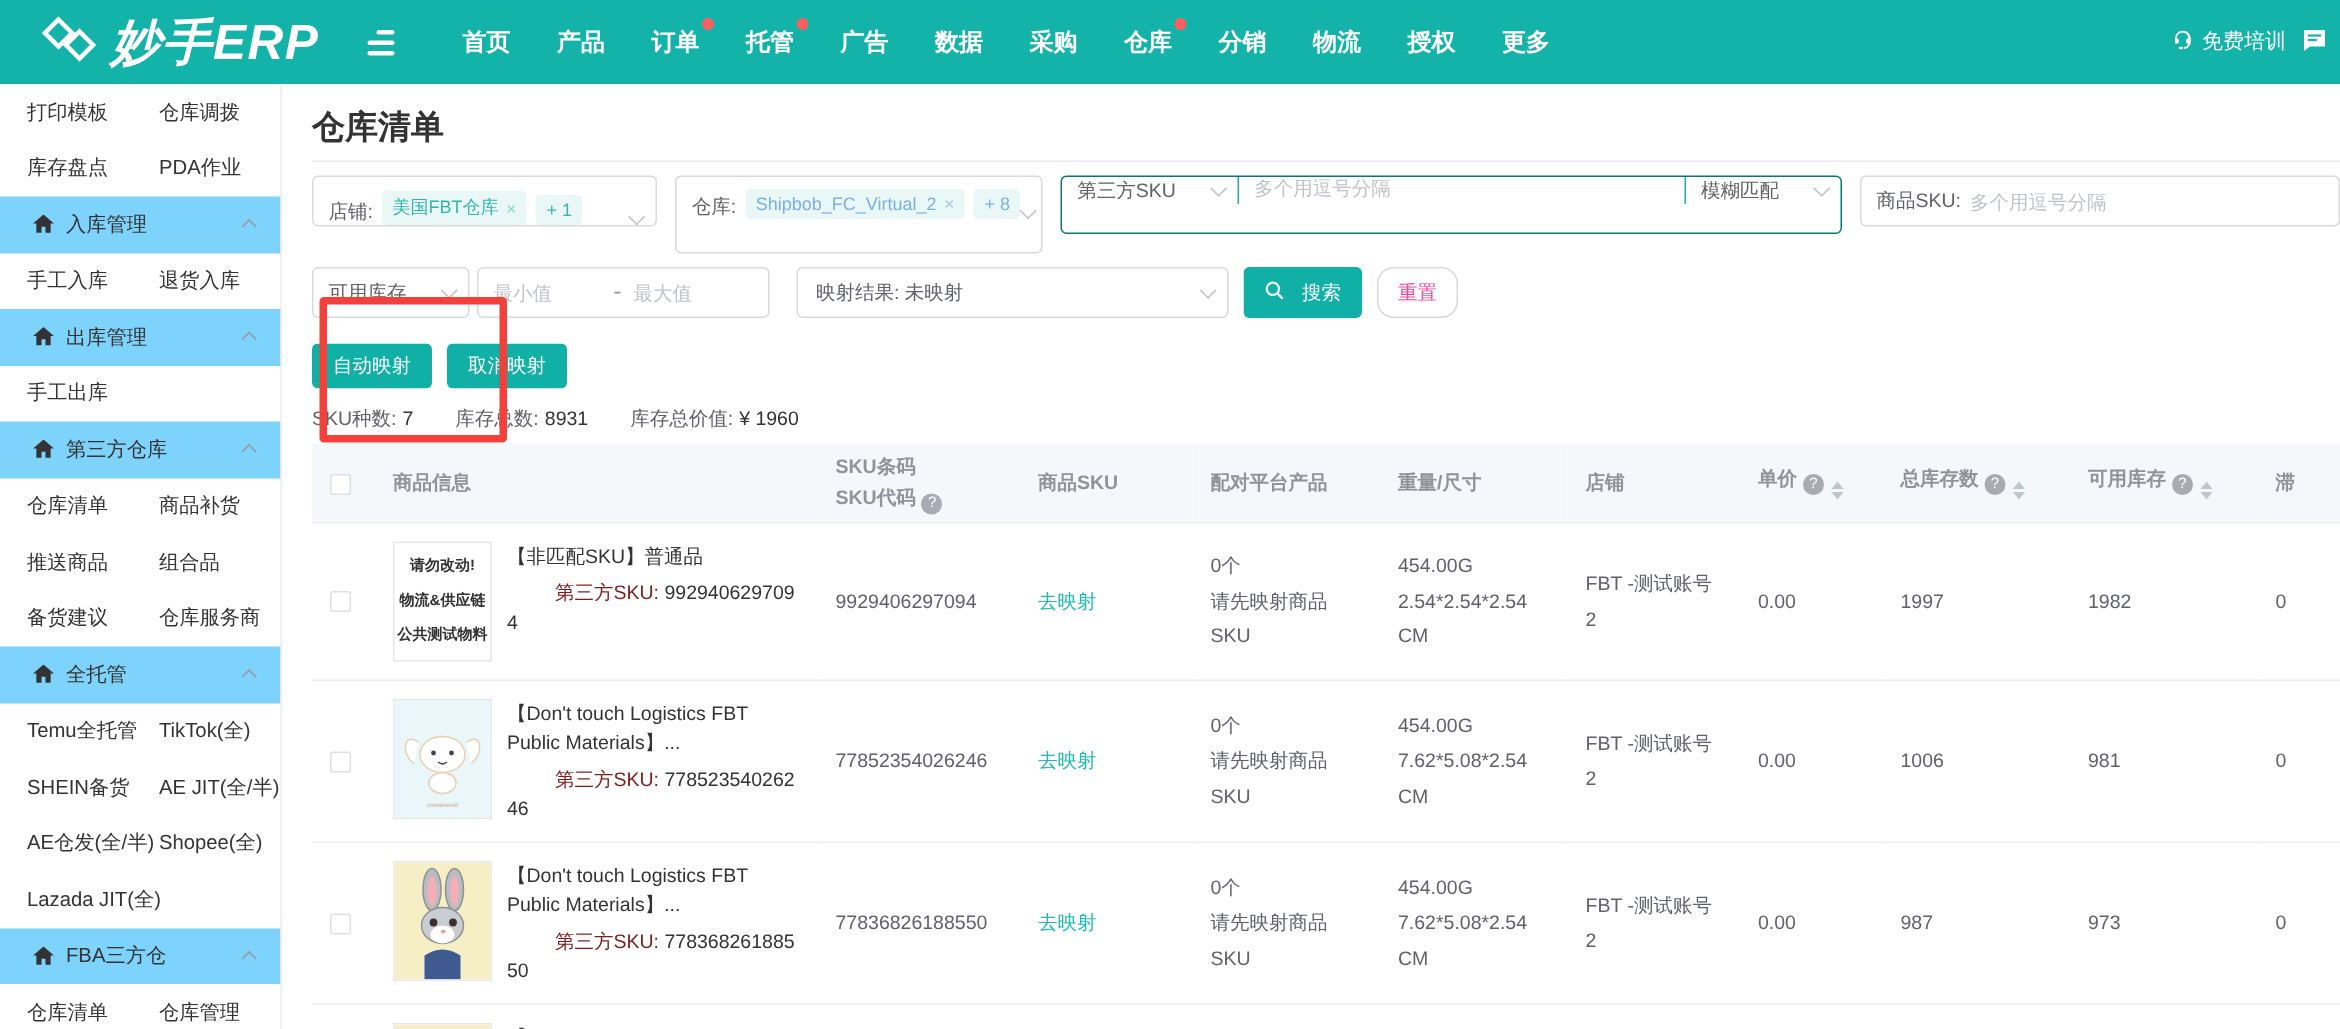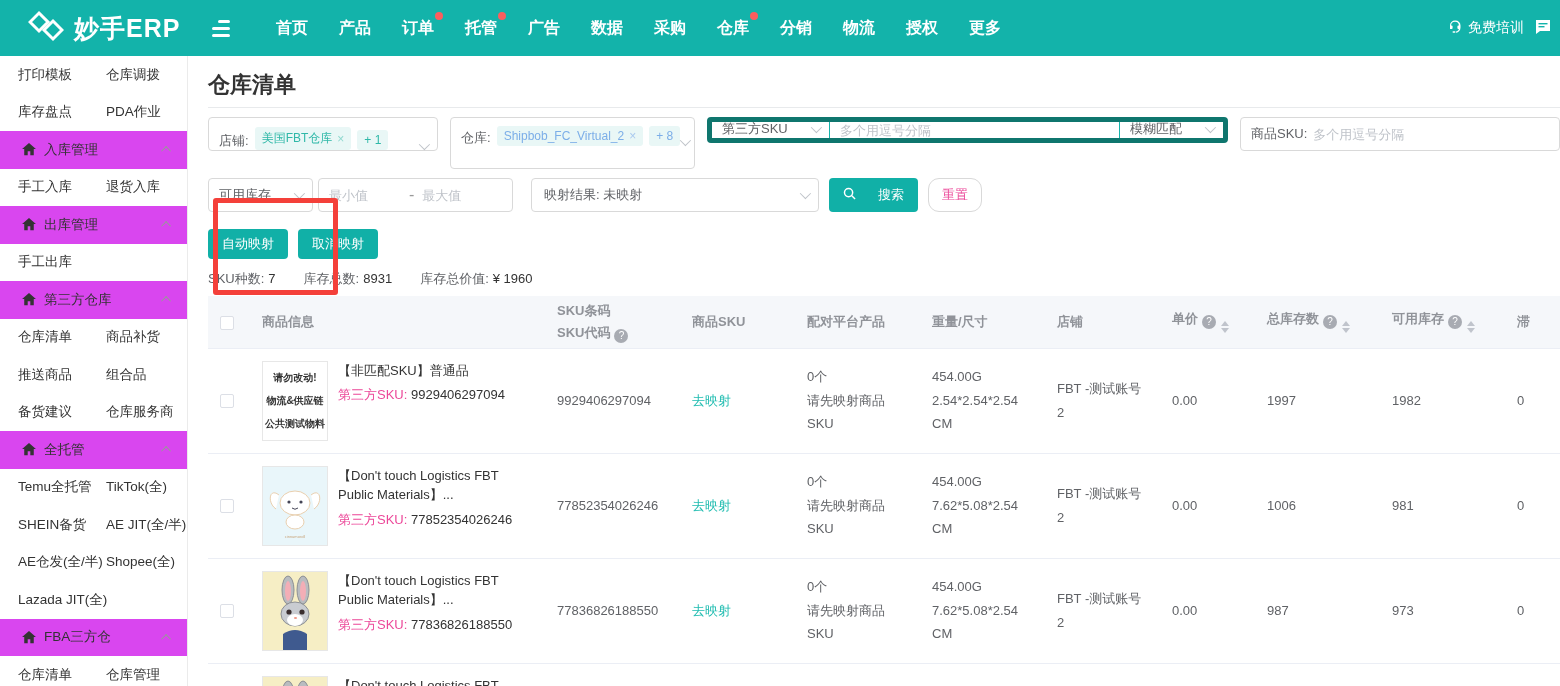--- a/index.html
+++ b/index.html
@@ -2,42 +2,42 @@
 <html><head>
 <meta charset="utf-8">
 <style>
   * { margin:0; padding:0; box-sizing:border-box; }
   html,body { width:1560px; height:686px; overflow:hidden; background:#fff;
     font-family:"Liberation Sans","DejaVu Sans",sans-serif; }
 
   
   .topbar { height:56px; background:#13b3aa; display:flex; align-items:center; padding:0 18px 0 28px; color:#fff; position:relative; }
   .logo { display:flex; align-items:center; gap:10px; flex:none; }
-  .logo-text { font-size:25px; font-weight:bold; letter-spacing:1px; }
+  .logo-text { font-size:33px; font-weight:bold; font-style:italic; letter-spacing:1px; }
   .hamburger { margin-left:32px; display:flex; flex-direction:column; gap:4px; cursor:pointer; flex:none; }
   .hamburger i { display:block; height:3px; background:#fff; border-radius:2px; }
   .hamburger i:nth-child(1){ width:12px; margin-left:6px; }
   .hamburger i:nth-child(2){ width:18px; }
   .hamburger i:nth-child(3){ width:18px; }
   .nav { display:flex; margin-left:30px; }
   .nav-item { position:relative; font-size:16px; font-weight:bold; padding:0 15.5px; cursor:pointer; white-space:nowrap; }
   .badge-dot { position:absolute; top:-6px; right:6px; width:8px; height:8px; border-radius:50%; background:#fb5e5e; }
   .topbar-right { margin-left:auto; display:flex; align-items:center; gap:10px; font-size:14px; }
   .train { display:flex; align-items:center; gap:5px; cursor:pointer; white-space:nowrap; }
   .chat-icon { cursor:pointer; margin-right:-10px; }
 
   
   .body-wrap { display:flex; height:630px; }
 
   
   .sidebar { width:188px; flex:none; border-right:1px solid #ebebeb; overflow:hidden; font-size:13.5px; color:#333; }
   .side-row { display:flex; height:37.5px; align-items:center; }
   .side-link { width:96px; padding-left:18px; cursor:pointer; white-space:nowrap; }
   .side-link.b { width:auto; padding-left:10px; }
-  .side-section { height:37.5px; background:#d946ef; display:flex; align-items:center; padding:0 16px 0 22px; cursor:pointer; }
+  .side-section { height:37.5px; background:#7dd3fc; display:flex; align-items:center; padding:0 16px 0 22px; cursor:pointer; }
   .side-section .home-icon { margin-right:8px; display:flex; }
   .side-section .sec-label { flex:1; font-size:13.5px; color:#333; }
   .chev-up { width:7px; height:7px; border-top:1.5px solid #999; border-left:1.5px solid #999; transform:rotate(45deg) translateY(2px); }
 
   
   .main { flex:1; padding:16px 0 0 20px; overflow:hidden; position:relative; }
   .page-title { font-size:22px; line-height:26px; font-weight:600; color:#333; padding-bottom:9px; border-bottom:1px solid #e8eaec; }
 
   
   .frow1 { margin-top:9px; display:flex; align-items:flex-start; gap:12px; }
@@ -46,38 +46,38 @@
   .selbox .flabel { white-space:nowrap; margin-right:6px; }
   .tag { background:#e9f7f6; border-radius:3px; padding:3px 7px; font-size:12px; display:flex; align-items:center; gap:5px; white-space:nowrap; }
   .tag .x { font-size:12px; cursor:pointer; }
   .tag-teal { color:#2fb8a8; } .tag-teal .x { color:#8fd8cf; }
   .tag-blue { color:#7caee8; } .tag-blue .x { color:#a9c9ef; }
   .tag + .tag { margin-left:6px; }
   .chev-down { width:8px; height:8px; border-right:1.5px solid #bfc3c9; border-bottom:1.5px solid #bfc3c9; transform:rotate(45deg) translateY(-2px); margin-left:auto; flex:none; }
   .box-store { width:250px;align-items:flex-end; }
   .box-warehouse { width:245px; height:52px; align-items:flex-start; padding-top:8px; }
   .box-warehouse .chev-down { margin-top:12px; }
-  .compound { width:570px; height:26px; border:5px solid #0f766e; border-radius:4px; display:flex; align-items:flex-end; overflow:hidden; }
+  .compound { width:570px; height:39px; border:1px solid #0f766e; border-radius:4px; display:flex; align-items:flex-start; overflow:hidden; }
   .compound .seg { display:flex; align-items:center; padding:0 10px; font-size:13px; color:#606266; }
   .compound .seg-sel { width:118px; border-right:1px solid #17b3ab; cursor:pointer; }
   .compound .seg-sel .chev-down { margin-left:auto; }
   .compound input { flex:1; border:none; outline:none; font-size:13px; padding:0 10px; color:#333; min-width:0; }
   .compound .seg-mode { width:104px; border-left:1px solid #17b3ab; cursor:pointer; }
   .box-psku { width:320px; flex:none; }
   .box-psku input { border:none; outline:none; flex:1; font-size:13px; min-width:0; }
   input::placeholder { color:#bfc3c9; }
   .box-stocktype { width:105px; cursor:pointer; }
   .rangebox { width:195px; margin-left:5px; display:flex; align-items:center; border:1px solid #d9d9d9; border-radius:4px; height:34px; padding:0 10px; }
   .rangebox input { border:none; outline:none; width:72px; font-size:13px; }
   .rangebox .dash { color:#999; margin:0 8px; }
   .box-mapping { width:288px; margin-left:18px; cursor:pointer;padding-left:12px; }
   .btn { height:30px; border-radius:4px; font-size:13px; display:inline-flex; align-items:center; justify-content:center; padding:0 13px; cursor:pointer; white-space:nowrap; border:1px solid transparent; }
   .btn-teal { background:#11b0a7; color:#fff; }
   .btn-plain { background:#fff; color:#ec4899; border-color:#d9d9d9;border-radius:11px; }
-  .btn-search { margin-left:10px; gap:22px; height:34px; }
+  .btn-search { margin-left:10px; gap:12px; height:34px; }
   .btn-reset { margin-left:10px; height:34px; }
 
   .actions { margin-top:17px; display:flex; gap:10px; }
   .stats { margin-top:11px; display:flex; gap:28px; font-size:13px; color:#606266; }
   .stats b { font-weight:normal; color:#333; margin-left:4px; }
 
   
   .table-wrap { margin-top:8px; overflow:hidden; }
   table { border-collapse:collapse; table-layout:fixed; width:1377px; }
   thead th { background:#f5f7fa; height:52px; font-size:13px; font-weight:600; color:#909399; text-align:left; padding:0 12px; vertical-align:middle; white-space:nowrap; }
@@ -85,21 +85,21 @@
   tbody td { border-bottom:1px solid #ebeef5; font-size:13px; color:#606266; vertical-align:middle; padding:0 12px; line-height:1.8; height:104px; }
   tbody tr { background:#fff; }
   thead tr { border-bottom:1px solid #ebeef5; }
   .checkbox { display:inline-block; width:14px; height:14px; border:1px solid #dcdfe6; border-radius:2px; background:#fff; cursor:pointer; vertical-align:middle; }
   .prod-cell { display:flex; gap:10px; align-items:flex-start; padding:12px 0; }
   .prod-img { width:66px; height:80px; flex:none; border:1px solid #e7e7e7; overflow:hidden; }
   .img-note { background:#fff; display:flex; flex-direction:column; justify-content:space-around; align-items:center; padding:5px 2px; font-size:10px; font-weight:bold; color:#333; text-align:center; line-height:1.1; }
   .prod-text { min-width:0; }
   .prod-title { color:#333; line-height:1.5; }
   .prod-sku { margin-top:5px; line-height:1.5; word-break:break-all; }
-  .prod-sku .lbl { color:#ec4899; }
+  .prod-sku .lbl { color:#7f1d1d;margin-left:32px; }
   .prod-sku .val { color:#333; }
   .map-link { color:#1fbcb0; cursor:pointer; }
   .help { display:inline-flex; width:14px; height:14px; border-radius:50%; background:#a8abb2; color:#fff; font-size:10px; line-height:14px; align-items:center; justify-content:center; margin-left:4px; vertical-align:-2px; font-weight:normal; }
   .sort { display:inline-flex; flex-direction:column; gap:2px; margin-left:5px; vertical-align:-3px; cursor:pointer; }
   .sort i { width:0; height:0; border-left:4px solid transparent; border-right:4px solid transparent; display:block; }
   .sort .up { border-bottom:5px solid #c0c4cc; }
   .sort .down { border-top:5px solid #c0c4cc; }
 
   
   .annotation { position:absolute; left:213px; top:198px; width:125px; height:97px; border:5px solid #f4403a; border-radius:3px; pointer-events:none; z-index:40; }

